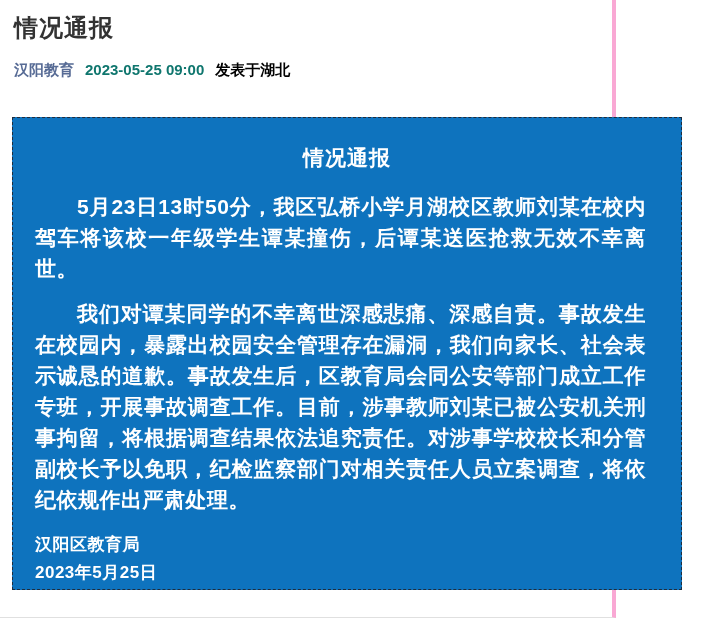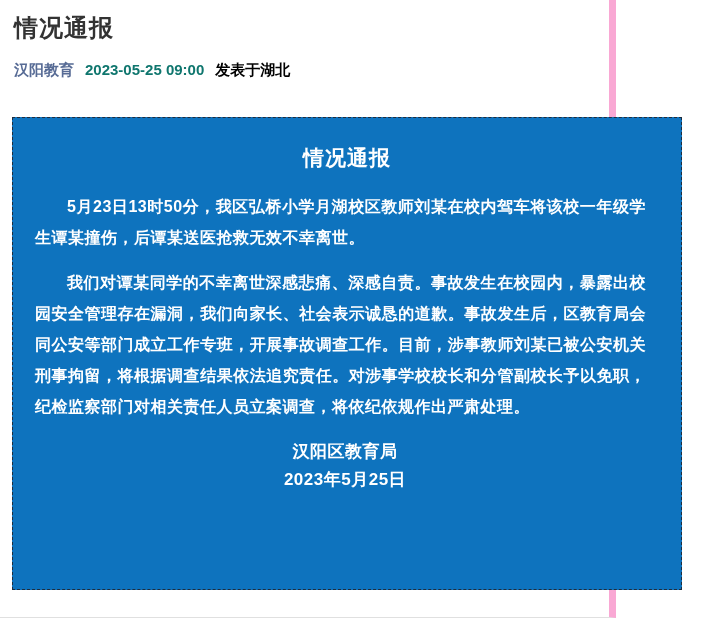--- a/index.html
+++ b/index.html
@@ -7,21 +7,21 @@
     width: 714px; height: 621px;
     background: #ffffff;
     overflow: hidden;
     position: relative;
     font-family: "Liberation Sans", "DejaVu Sans", sans-serif;
   }
   .content-frame {
     position: absolute; top: 0; left: 0;
     width: 616px; height: 618px;
     box-sizing: border-box;
-    border-right: 7px solid #f9a8d4;
+    border-right: 4px solid #f9a8d4;
     border-bottom: 1px solid #e0e0e0;
     background: #ffffff;
   }
   .article-title {
     margin: 12px 0 0 14px;
     font-size: 24px;
     font-weight: 700;
     color: #333333;
     letter-spacing: 1px;
   }
@@ -48,29 +48,29 @@
     padding: 18px 22px 14px 22px;
     cursor: pointer;
   }
   .notice-title {
     text-align: center;
     font-size: 21px;
     margin: 8px 0 19px 0;
     letter-spacing: 1px;
   }
   .notice p {
-    font-size: 16px;
+    font-size: 21px;
     line-height: 31px;
     text-indent: 2em;
     margin: 0 13px 14px 0;
     text-align: justify;
     letter-spacing: 0.5px;
   }
   .signature {
-    text-align: center;
+    text-align: left;
     font-size: 17px;
     line-height: 28px;
     margin-top: 16px;
     padding-right: 4px;
     letter-spacing: 0.5px;
   }
 </style>
 </head>
 <body>
 

